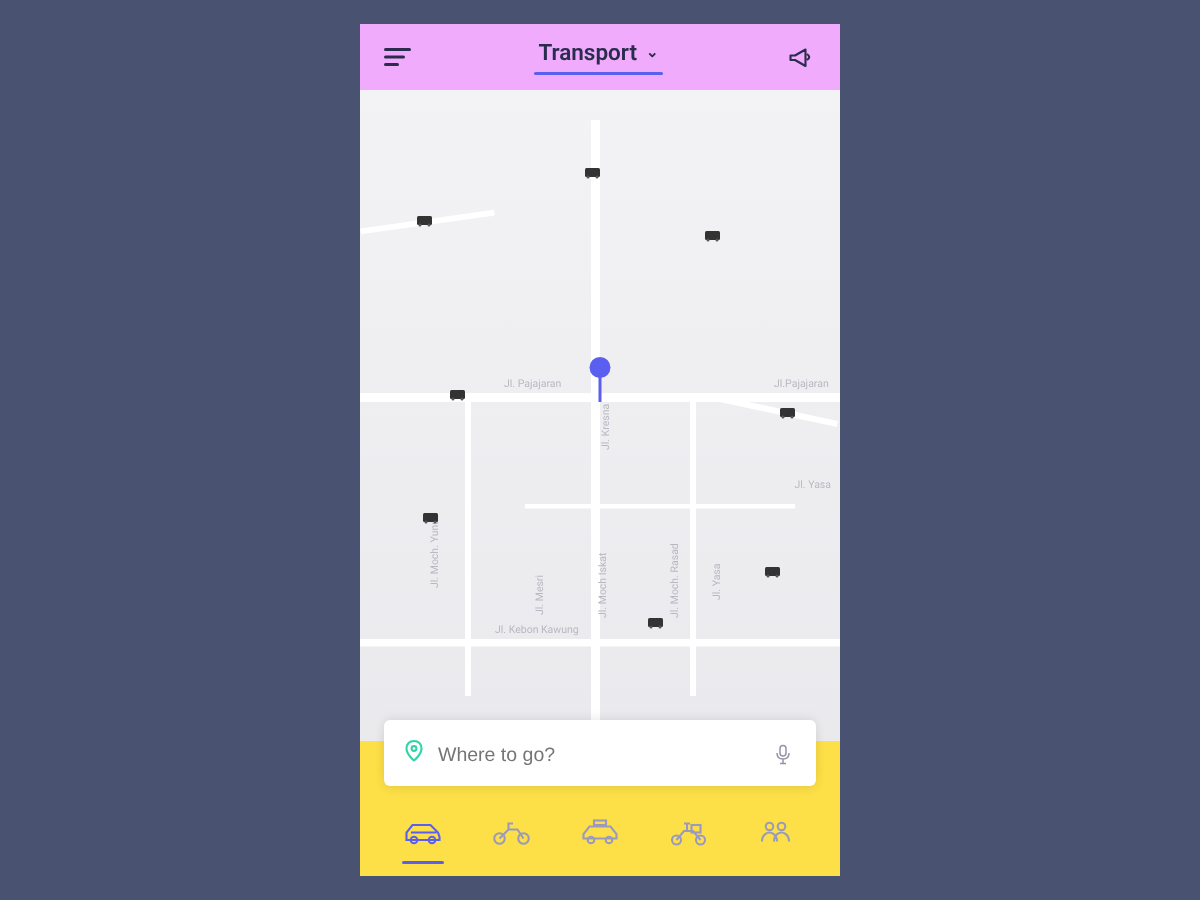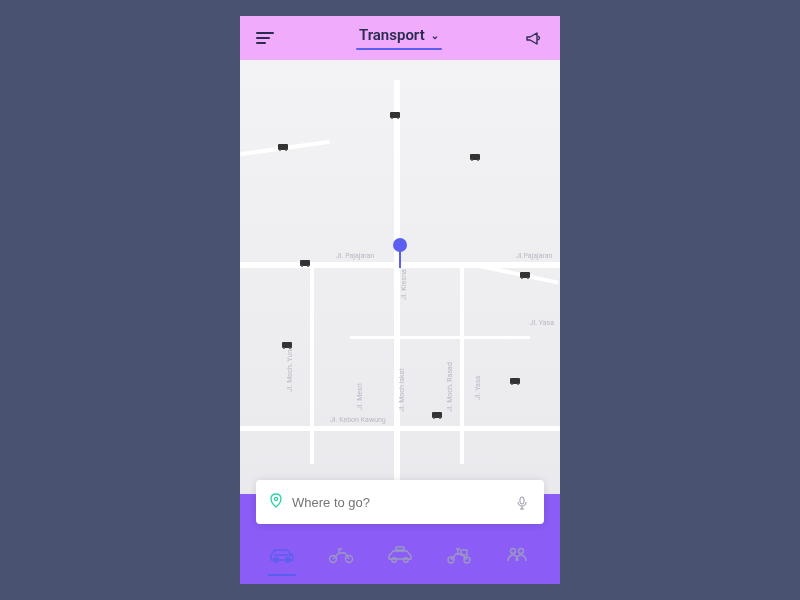--- a/index.html
+++ b/index.html
@@ -89,21 +89,21 @@
     z-index:6;
   }
   .dot { width:8px; height:8px; border-radius:50%; background:#5b5fef; flex-shrink:0; }
   .loc-text { flex:1; }
   .loc-label { font-size:8px; color:#9a9ab0; }
   .loc-addr { font-size:11px; color:#2a2c4e; font-weight:500; }
   .pencil { width:14px; height:14px; opacity:.4; }
 
   .bottom {
     position:absolute; left:0; right:0; bottom:0;
-    background:#8b5cf6;
+    background:#fde047;
     z-index:10;
   }
   .search {
     margin:0 16px; height:44px;
     background:#fff; border-radius:4px;
     box-shadow:0 -1px 8px rgba(0,0,0,0.06), 0 2px 8px rgba(0,0,0,0.06);
     display:flex; align-items:center; padding:0 14px; gap:10px;
     transform:translateY(-14px);
   }
   .pin-icon { color:#2fd4a7; font-size:14px; }

